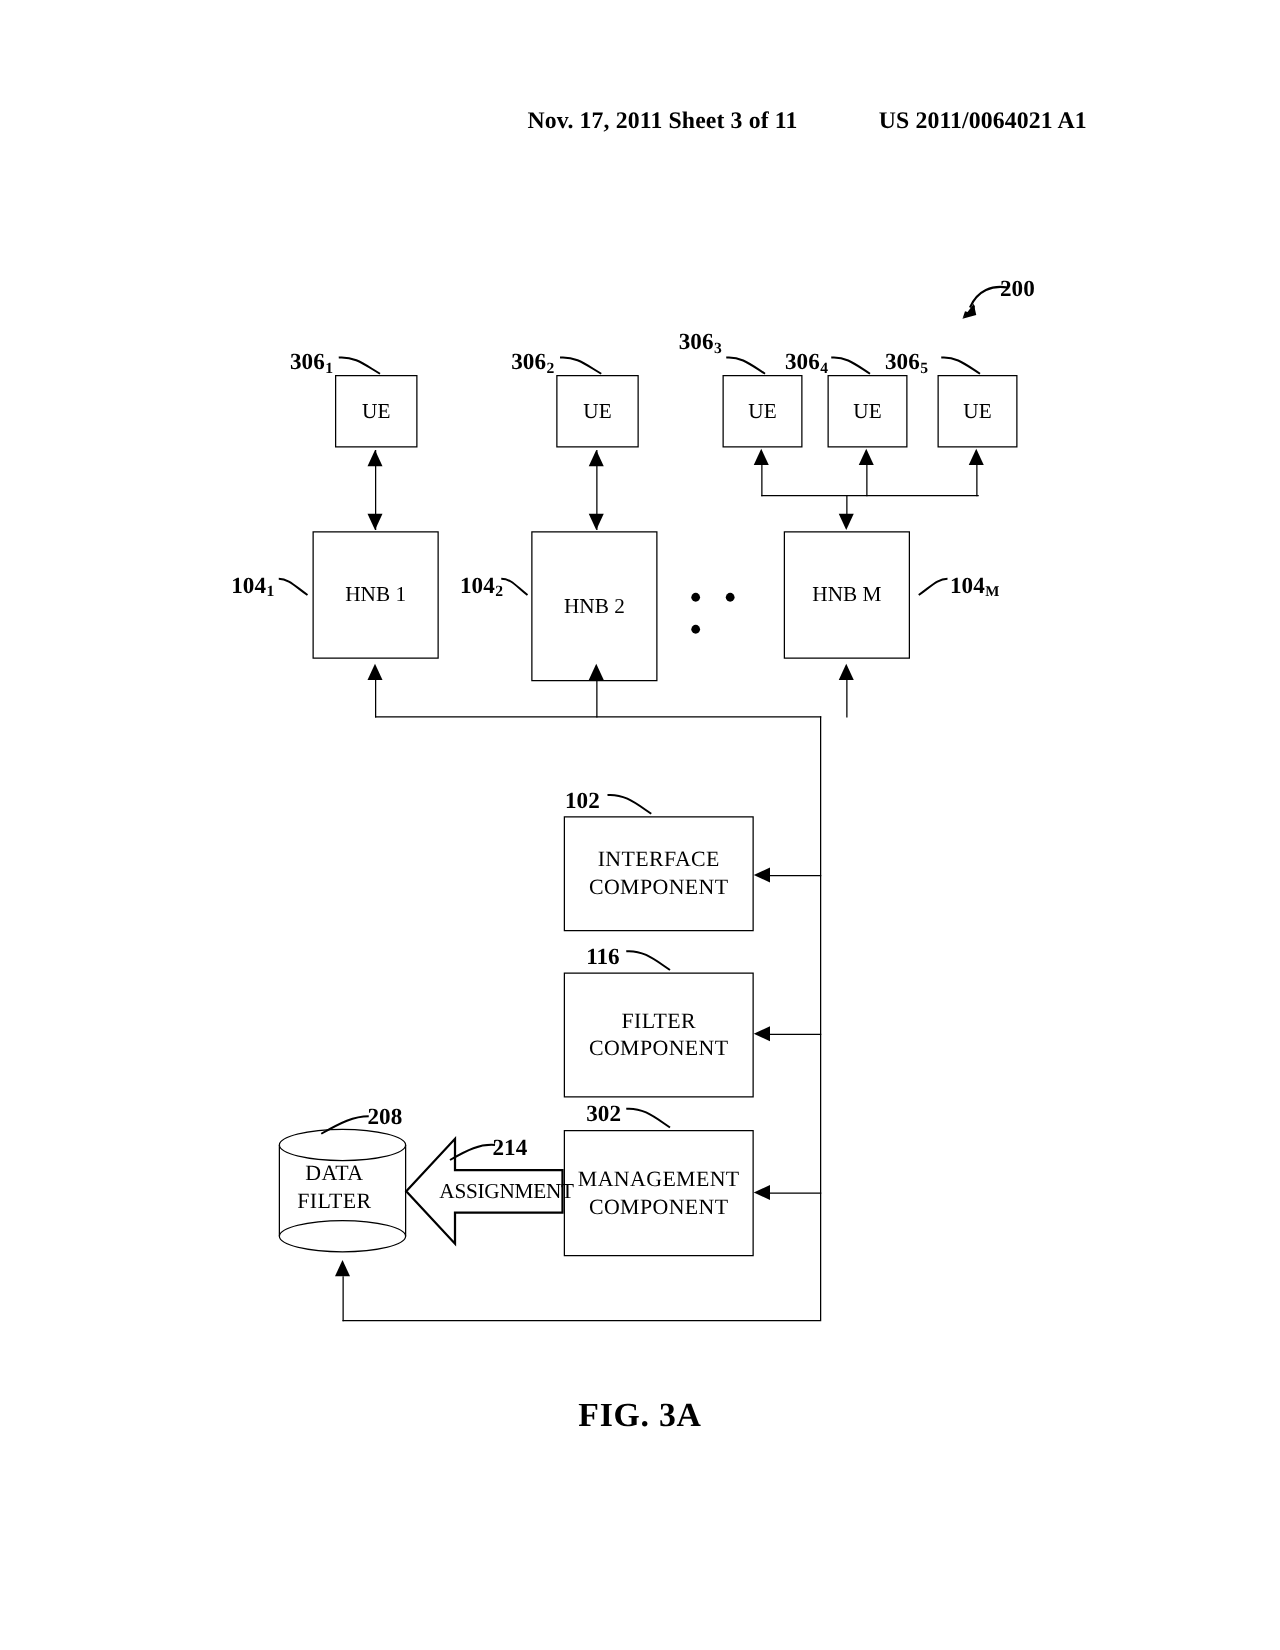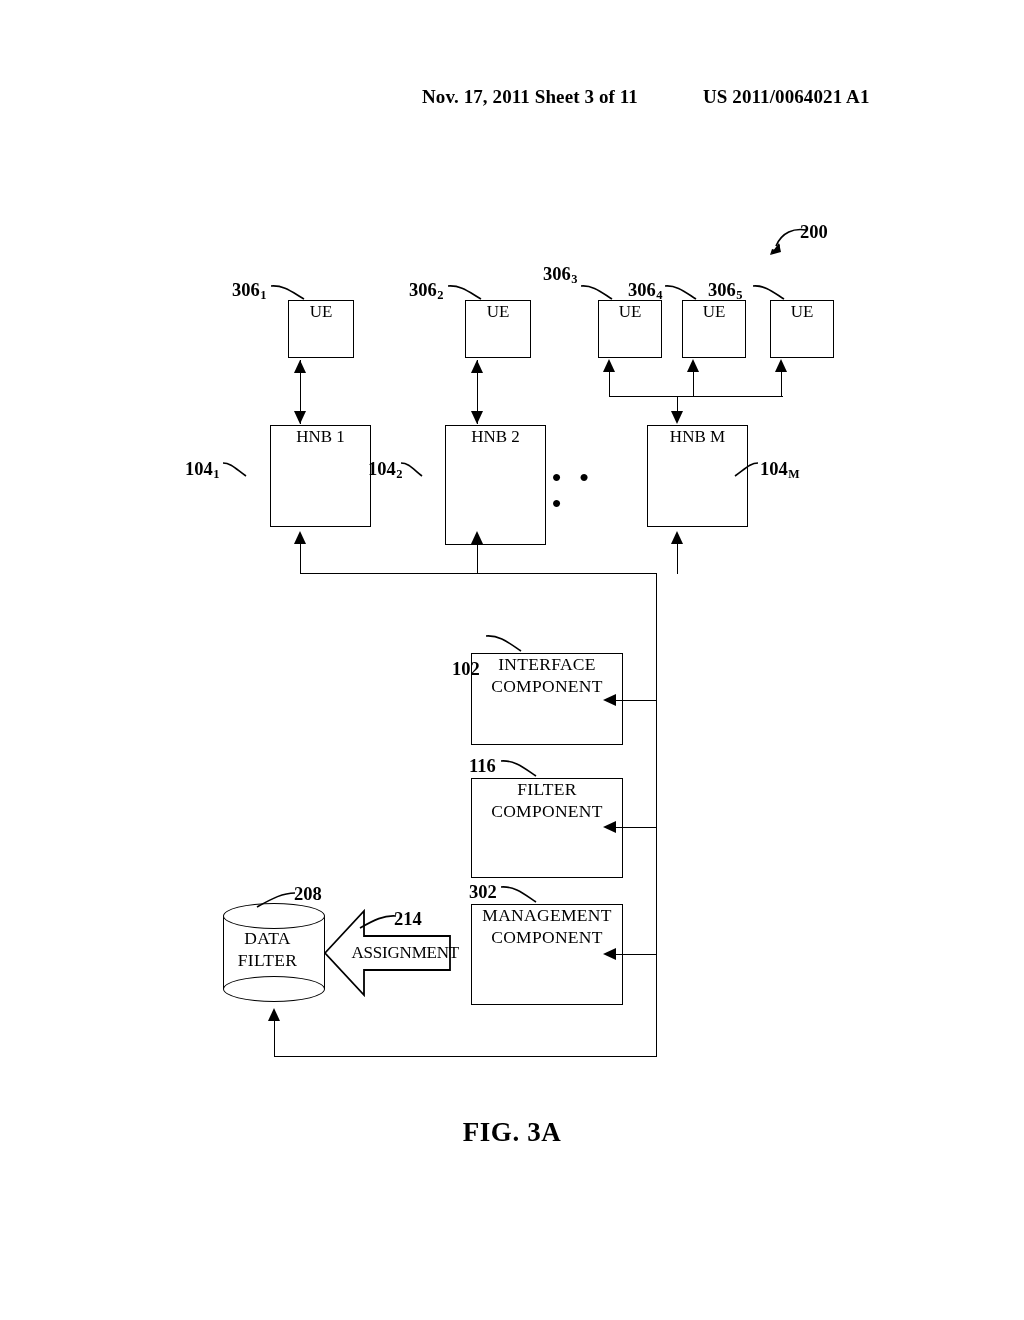--- a/index.html
+++ b/index.html
@@ -33,25 +33,24 @@
   #page-header .hdr-mid    { position: absolute; left: 297px; top: 0; }
   #page-header .hdr-right  { position: absolute; left: 578px; top: 0; }
 
   
   .node-box {
     position: absolute;
     border: 1.6px solid #000;
     background: #fff;
     box-sizing: border-box;
     display: flex;
-    align-items: flex-start;
+    align-items: center;
     justify-content: center;
     text-align: center;
     line-height: 1.24;
-    margin-left: 20px;
   }
   .node-box .node-label { display: block; }
 
   .ue-box   { font-size: 17px; }
   .hnb-box  { font-size: 17px; }
   .comp-box { font-size: 17.5px; letter-spacing: 0.3px; }
 
   
   .ref {
     position: absolute;
@@ -340,21 +339,21 @@
 <div class="arrow-up" style="left:671px; top:531px;"></div>
 
 <div class="vline" style="left:656px; top:573px; height:483px;"></div>
 
 <div class="node-box comp-box" style="left:451px; top:653px; width:152px; height:92px;">
   <span class="node-label">
     <span>INTERFACE</span><br>
     <span>COMPONENT</span>
   </span>
 </div>
-<div class="ref" style="left:452px; top:631px;margin-top:28px;">102</div>
+<div class="ref" style="left:452px; top:631px;">102</div>
 <div class="leader" style="left:485px; top:634px;">
   <svg width="44" height="20" viewBox="0 0 44 20">
       <path d="M1,2 C15,1 24,9 36,17" fill="none" stroke="#000" stroke-width="1.6"></path>
     </svg>
 </div>
 <div class="hline" style="left:616px; top:700px; width:41px;"></div>
 <div class="arrow-left" style="left:603px; top:694px;"></div>
 
 <div class="node-box comp-box" style="left:451px; top:778px; width:152px; height:100px;">
   <span class="node-label">

